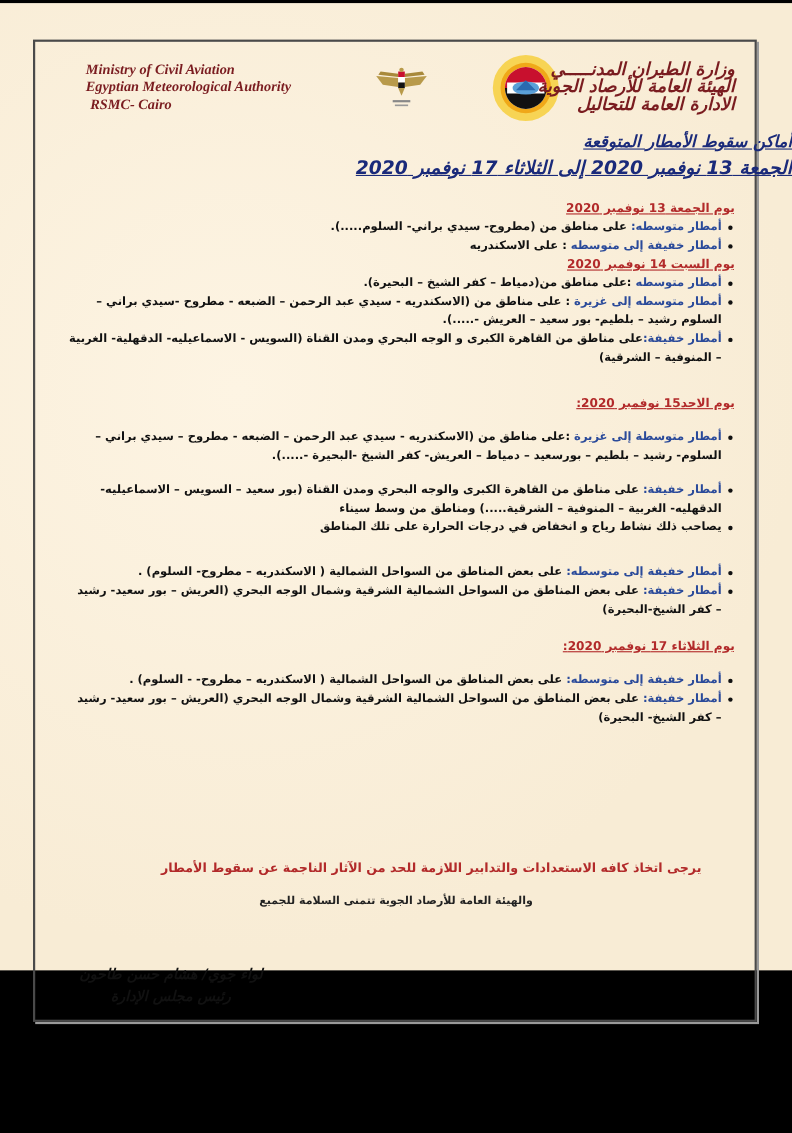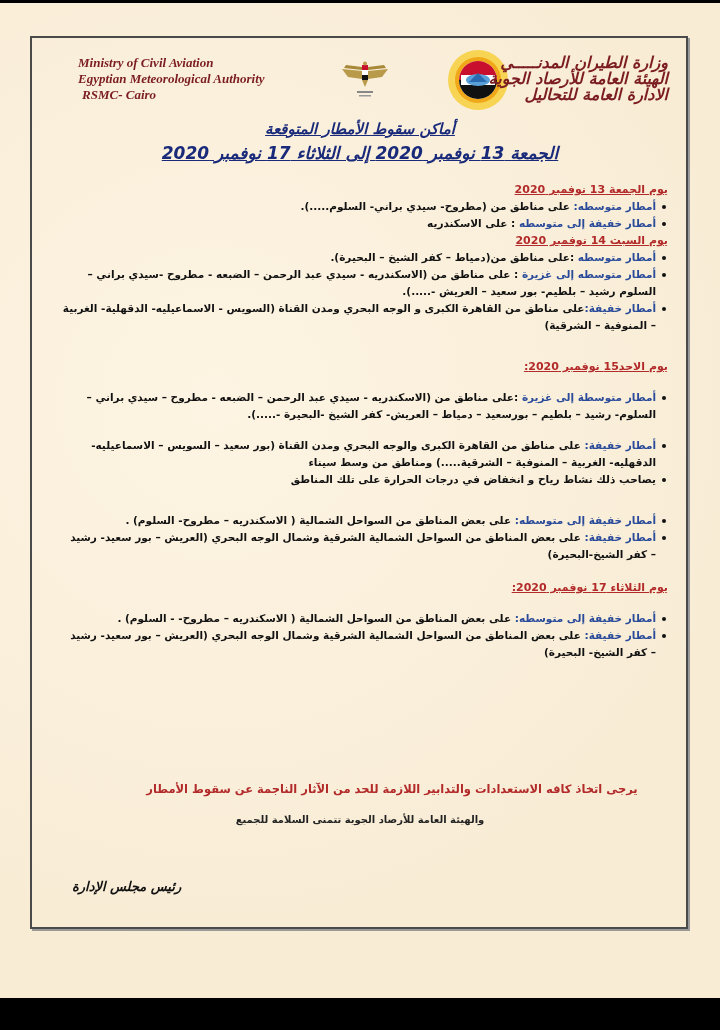--- a/index.html
+++ b/index.html
@@ -3,21 +3,21 @@
 <meta charset="utf-8">
 <style>
   html, body { margin: 0; padding: 0; }
   body {
     width: 720px; height: 1030px; overflow: hidden;
     background: #000;
     font-family: "DejaVu Sans", sans-serif;
     position: relative;
   }
   .paper {
-    position: absolute; left: 0; top: 3px; width: 720px; height: 995px;
+    position: absolute; left: 0; top: 3px; width: 720px; height: 879px;
     background: #fbf0dc;
     background-image: radial-gradient(circle at 30% 40%, #fdf4e3 0%, #f8ecd5 70%);
   }
   .frame {
     position: absolute; left: 30px; top: 33px; width: 658px; height: 893px;
     border: 2px solid #4a4a4a;
     box-shadow: 2px 2px 0 #9a9a9a;
     box-sizing: border-box;
   }
   .en-header {
@@ -27,21 +27,21 @@
   }
   .en-header div:last-child { padding-left: 4px; }
   .ar-header {
     position: absolute; right: 52px; top: 52px; direction: rtl; text-align: right;
     font-family: "DejaVu Sans", sans-serif; font-weight: bold; font-style: italic;
     color: #7a1c20; font-size: 16px; line-height: 16px;
   }
   .logo-wings { position: absolute; left: 340px; top: 58px; width: 50px; height: 40px; }
   .logo-sun { position: absolute; left: 447px; top: 46px; width: 62px; height: 62px; }
   .title {
-    position: absolute; left: 0; width: 720px; text-align: center; direction: rtl;
+    position: absolute; left: 0; width: 720px; direction: rtl;
     font-family: "DejaVu Sans", sans-serif; font-weight: bold; font-style: italic;
     color: #1a2a7a; text-decoration: underline;
   }
   .title1 { top: 117px; font-size: 15px; }
   .title2 { top: 140px; font-size: 17px; }
   .content {
     position: absolute; left: 62px; right: 52px; top: 178px;
     direction: rtl; text-align: right;
     font-family: "DejaVu Sans", sans-serif; font-weight: bold;
     font-size: 10.5px; line-height: 17px; color: #111;
@@ -163,15 +163,16 @@
         <li><span class="label">أمطار خفيفة إلى متوسطه:</span><span> على بعض المناطق من السواحل الشمالية ( الاسكندريه – مطروح- - السلوم) .</span></li>
         <li><span class="label">أمطار خفيفة:</span><span> على بعض المناطق من السواحل الشمالية الشرقية وشمال الوجه البحري (العريش – بور سعيد- رشيد – كفر الشيخ- البحيرة)</span></li>
       </ul>
     </div>
   </div>
 
   <div class="footer-red">يرجى اتخاذ كافه الاستعدادات والتدابير اللازمة للحد من الآثار الناجمة عن سقوط الأمطار</div>
   <div class="footer-black">والهيئة العامة للأرصاد الجوية تتمنى السلامة للجميع</div>
 
   <div class="signature">
+    <div>لواء جوي/ هشام حسن طاحون</div>
     <div>رئيس مجلس الإدارة</div>
   </div>
 </div>
 
 </body></html>

